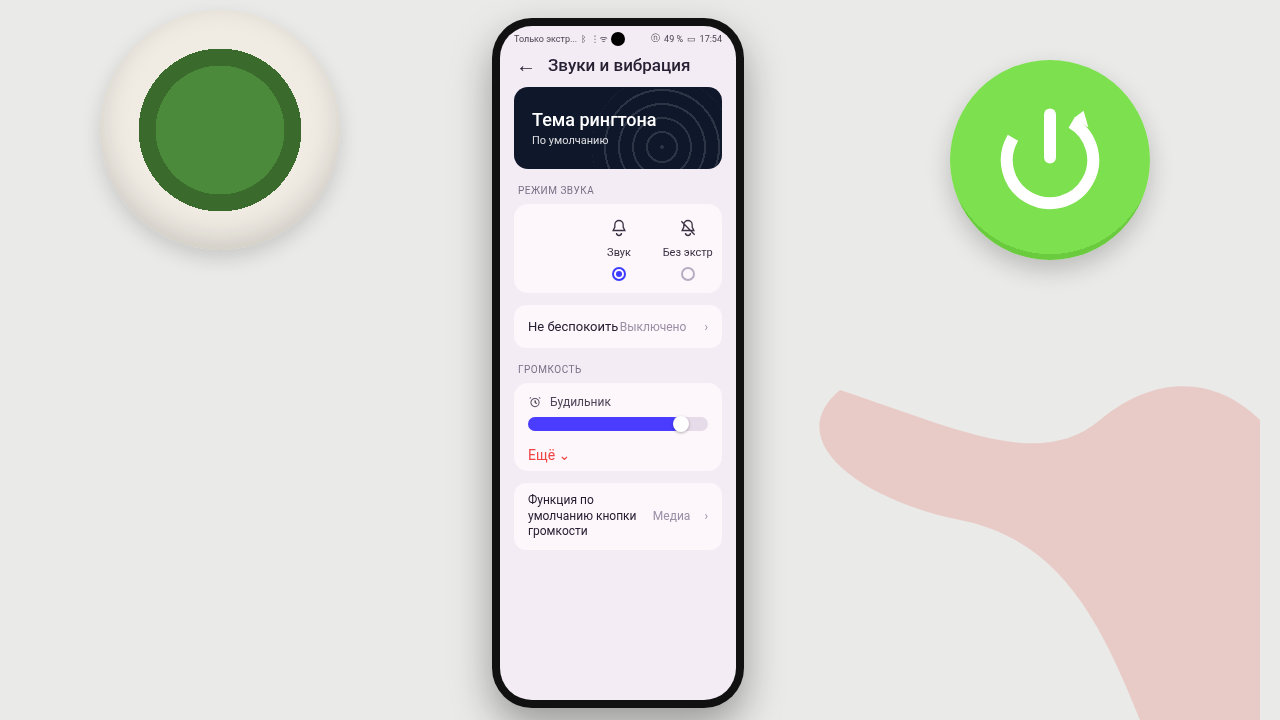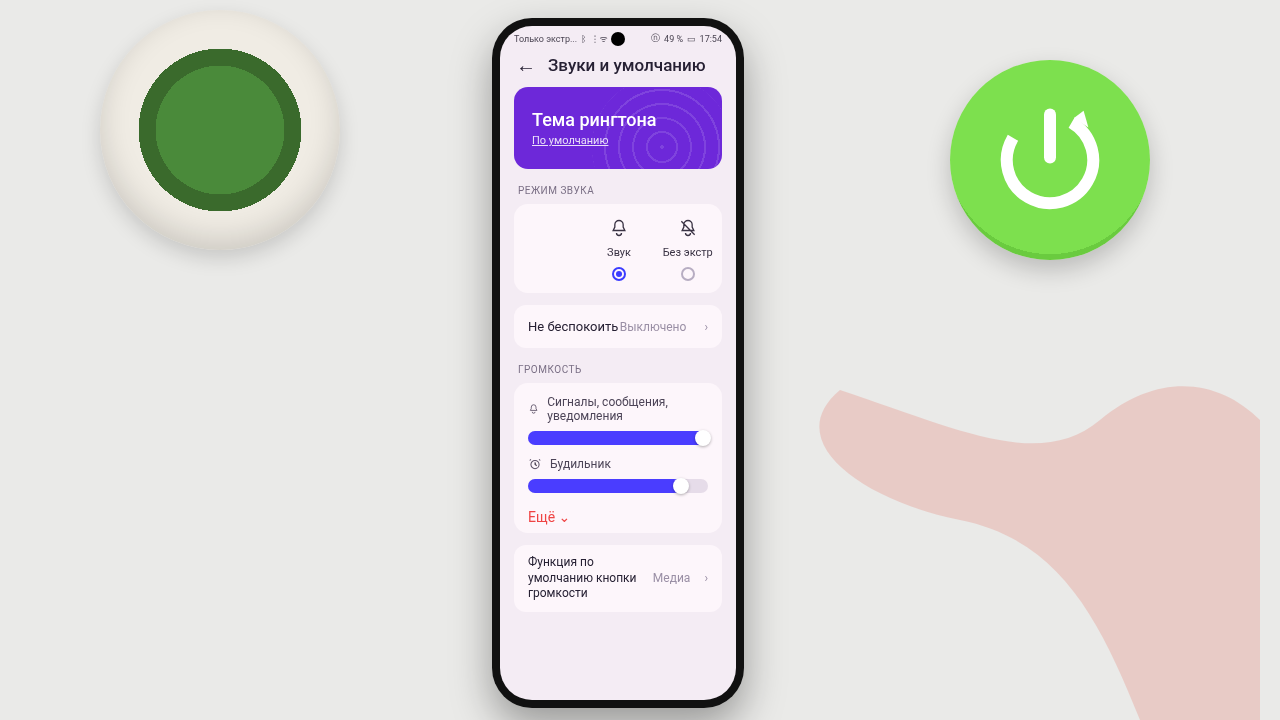--- a/index.html
+++ b/index.html
@@ -52,35 +52,35 @@
   }
   .sb-left, .sb-right { display: flex; gap: 4px; align-items: center; }
   .titlebar {
     display: flex; align-items: center; gap: 12px;
     padding: 8px 16px 12px;
   }
   .back-arrow { font-size: 20px; line-height: 1; }
   .page-title { font-size: 17px; font-weight: 500; }
   .content { padding: 0 14px; }
   .theme-card {
-    background: #6d28d9;
+    background: #0f172a;
     border-radius: 14px;
     padding: 22px 18px;
     color: #fff;
     position: relative;
     overflow: hidden;
   }
   .theme-card::after {
     content: ""; position: absolute; right: -10px; top: -10px;
     width: 140px; height: 140px; border-radius: 50%;
     background: repeating-radial-gradient(circle, rgba(255,255,255,.25) 0 2px, transparent 2px 14px);
     opacity: .5;
   }
   .theme-title { font-size: 18px; font-weight: 500; }
-  .theme-sub { font-size: 11px; opacity: .85; margin-top: 4px; text-decoration: underline; }
+  .theme-sub { font-size: 11px; opacity: .85; margin-top: 4px; }
   .section-label {
     font-size: 10px; letter-spacing: .5px; color: #7a6f85;
     margin: 16px 4px 8px;
   }
   .mode-card {
     background: #fdf6fb; border-radius: 14px;
     display: flex; justify-content: flex-end;
     padding: 14px 0 12px;
   }
   .mode-item { text-align: center; width: 33%; }
@@ -164,21 +164,21 @@
       <div class="sb-right">
         <span>ⓝ</span>
         <span>49 %</span>
         <span>▭</span>
         <span>17:54</span>
       </div>
     </div>
 
     <div class="titlebar">
       <span class="back-arrow">←</span>
-      <span class="page-title">Звуки и умолчанию</span>
+      <span class="page-title">Звуки и вибрация</span>
     </div>
 
     <div class="content">
       <div class="theme-card">
         <div class="theme-title">Тема рингтона</div>
         <div class="theme-sub">По умолчанию</div>
       </div>
 
       <div class="section-label">РЕЖИМ ЗВУКА</div>
 
@@ -207,32 +207,20 @@
         <span>Не беспокоить</span>
         <span class="value">
           <span>Выключено</span>
           <span>›</span>
         </span>
       </div>
 
       <div class="section-label">ГРОМКОСТЬ</div>
 
       <div class="vol-card">
-        <div class="vol-item">
-          <div class="vol-head">
-            <svg viewBox="0 0 24 24">
-                <path fill="none" stroke="#5a5065" stroke-width="1.8" d="M12 3a5 5 0 0 0-5 5v3l-2 4h14l-2-4V8a5 5 0 0 0-5-5zM9 18a3 3 0 0 0 6 0"></path>
-              </svg>
-            <span>Сигналы, сообщения, уведомления</span>
-          </div>
-          <div class="slider">
-            <div class="fill" style="width:100%"></div>
-            <div class="thumb" style="left:97%"></div>
-          </div>
-        </div>
 
         <div class="vol-item">
           <div class="vol-head">
             <svg viewBox="0 0 24 24">
                 <circle cx="12" cy="13" r="7" fill="none" stroke="#5a5065" stroke-width="1.8"></circle>
                 <path stroke="#5a5065" stroke-width="1.8" d="M12 9v4l3 2M5 4l-2 2M19 4l2 2"></path>
               </svg>
             <span>Будильник</span>
           </div>
           <div class="slider">

